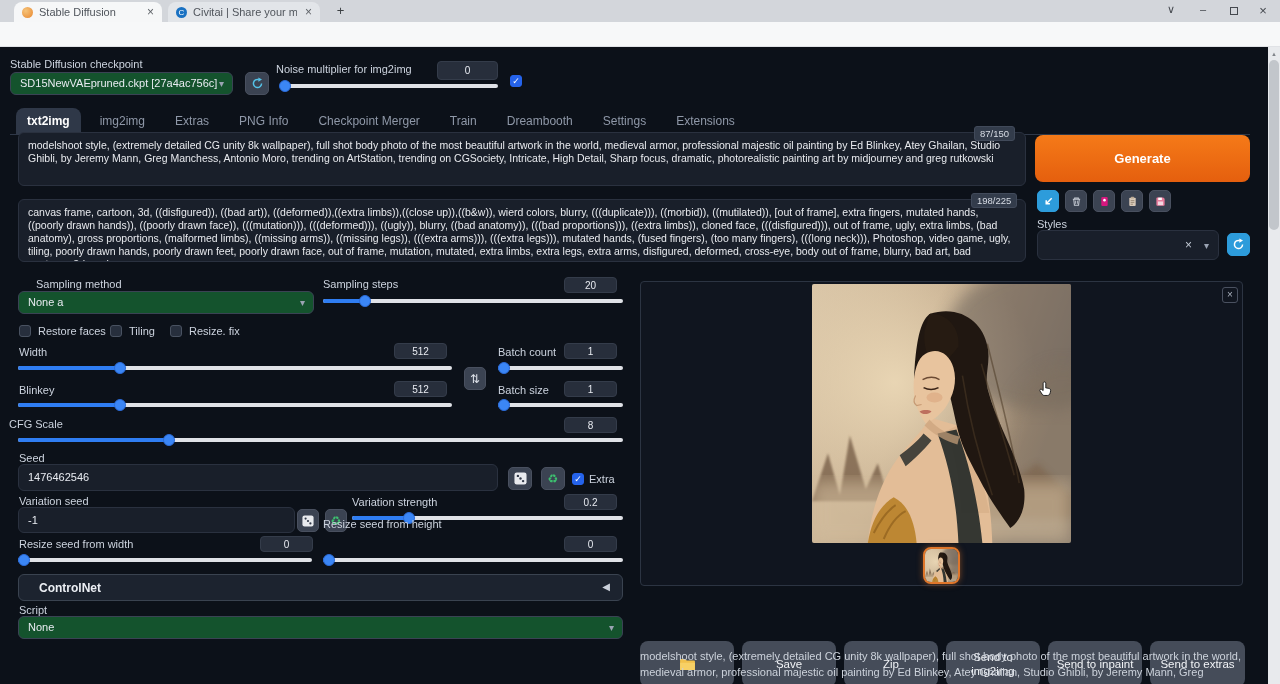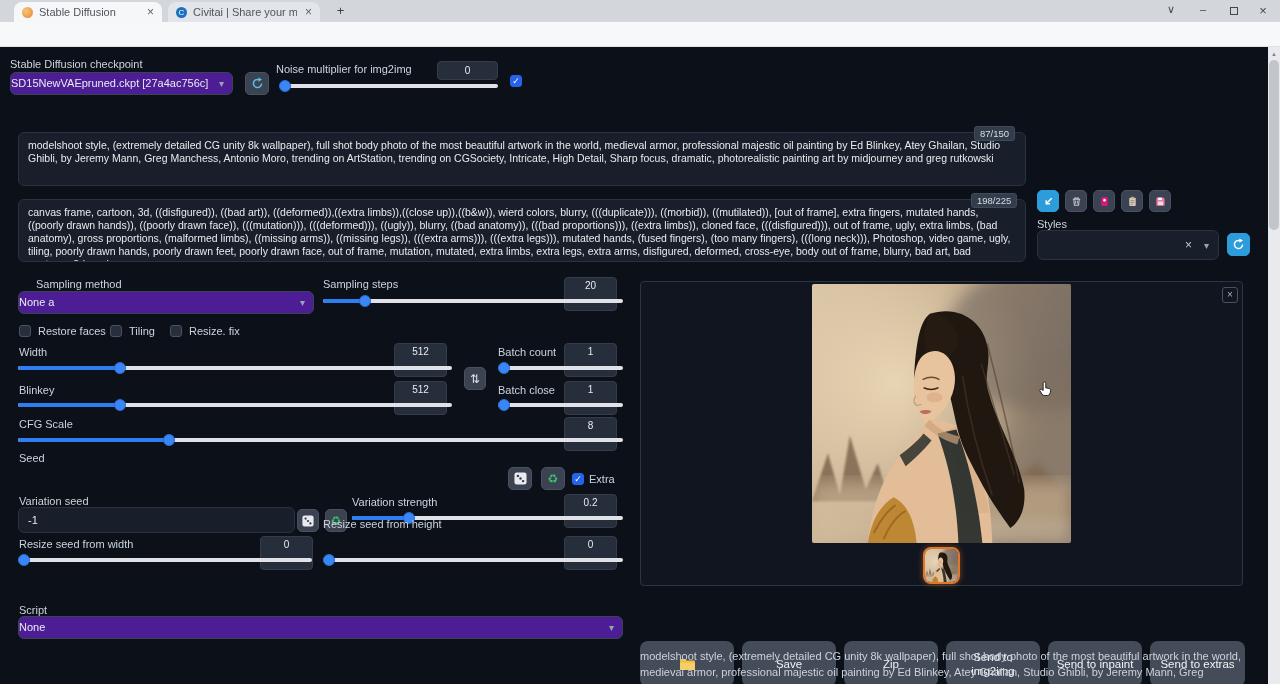--- a/index.html
+++ b/index.html
@@ -14,22 +14,22 @@
   #toolbar { position:absolute; left:0; top:22px; width:1280px; height:25px; background:#f7f8f9; border-bottom:1px solid #e0e2e6; }
   .navico { position:absolute; top:26px; font-size:13px; color:#5f6368; }
   #urlbar { position:absolute; left:73px; top:26px; width:1003px; height:18px; border-radius:9px; background:#ebedf0; display:flex; align-items:center; font-size:11px; color:#3c4043; }
   #info-badge { width:11px; height:11px; border:1px solid #5f6368; border-radius:50%; font-size:8px; line-height:10px; text-align:center; color:#5f6368; margin:0 7px 0 10px; font-style:italic; }
   .winctl { position:absolute; top:3px; width:22px; text-align:center; font-size:11px; color:#44484e; }
   
   #page { position:absolute; left:0; top:47px; width:1268px; height:637px; background:#0c1119; }
   #scrollbar { position:absolute; left:1268px; top:47px; width:12px; height:637px; background:#e8eaed; }
   #scroll-thumb { position:absolute; left:1269px; top:60px; width:10px; height:170px; background:#c2c6cb; border-radius:5px; }
   .lbl { position:absolute; font-size:11px; color:#ccd3de; }
-  .numbox { position:absolute; width:53px; height:34px; background:#272e3b; border:1px solid #343c4a; border-radius:4px; color:#e8ebf1; font-size:10px; text-align:center; line-height:15px; }
-  .dd { position:absolute; height:23px; background:#4c1d95; border:1px solid #3a4354; border-radius:6px; color:#e8ebf1; font-size:11px; line-height:21px; }
+  .numbox { position:absolute; width:53px; height:16px; background:#272e3b; border:1px solid #343c4a; border-radius:4px; color:#e8ebf1; font-size:10px; text-align:center; line-height:15px; }
+  .dd { position:absolute; height:23px; background:#14532d; border:1px solid #3a4354; border-radius:6px; color:#e8ebf1; font-size:11px; line-height:21px; padding-left:9px; }
   .dd .caret { position:absolute; right:8px; top:0; color:#9aa3b2; font-size:10px; }
   .slider { position:absolute; height:12px; cursor:pointer; }
   .sl-track { position:absolute; left:0; top:4px; width:100%; height:4px; background:#e0e2e7; border-radius:2px; }
   .sl-fill { position:absolute; left:0; top:4px; height:4px; background:#2f7df2; border-radius:2px; }
   .sl-knob { position:absolute; top:6px; width:12px; height:12px; background:#3b86f5; border:1px solid #2b6bd8; border-radius:50%; transform:translate(-50%,-50%); }
   .cb { position:absolute; width:12px; height:12px; background:#272f3d; border:1px solid #495261; border-radius:3px; }
   .cb.checked { background:#2563eb; border-color:#2563eb; color:#fff; font-size:9px; line-height:11px; text-align:center; }
   .sqbtn { position:absolute; width:24px; height:23px; background:#3b4352; border:1px solid #49505f; border-radius:5px; display:flex; align-items:center; justify-content:center; font-size:12px; }
   .prompt-box { position:absolute; background:#191f2a; border:1px solid #2a313f; border-radius:6px; color:#e8eaee; font-size:10.5px; line-height:13px; padding:6px 9px; overflow:hidden; }
   .counter { position:absolute; background:#333c4b; border:1px solid #414a5a; border-radius:3px; color:#d6dbe4; font-size:9.5px; line-height:13px; padding:0 5px; }
@@ -165,20 +165,31 @@
   </div>
   <div class="lbl" style="left:276px;top:16px">Noise multiplier for img2img</div>
   <div class="numbox" style="left:437px;top:14px;width:61px;height:19px;line-height:17px">0</div>
   <div class="slider" style="left:281px;top:33px;width:217px">
     <div class="sl-track"></div>
       <div class="sl-fill" style="width:2%"></div>
       <div class="sl-knob" style="left:2%"></div>
   </div>
   <div class="cb checked" style="left:510px;top:28px">✓</div>
 
+  <div class="abs" style="left:10px;top:61px;width:1240px;border-bottom:1px solid #2f3848;display:flex;align-items:flex-end;gap:8px;padding-left:6px">
+    <div class="tabitem active">txt2img</div>
+    <div class="tabitem">img2img</div>
+    <div class="tabitem">Extras</div>
+    <div class="tabitem">PNG Info</div>
+    <div class="tabitem">Checkpoint Merger</div>
+    <div class="tabitem">Train</div>
+    <div class="tabitem">Dreambooth</div>
+    <div class="tabitem">Settings</div>
+    <div class="tabitem">Extensions</div>
+  </div>
 
   <div class="prompt-box" style="left:18px;top:85px;width:1008px;height:54px">modelshoot style, (extremely detailed CG unity 8k wallpaper), full shot body photo of the most beautiful artwork in the world, medieval armor, professional majestic oil painting by Ed Blinkey, Atey Ghailan, Studio Ghibli, by Jeremy Mann, Greg Manchess, Antonio Moro, trending on ArtStation, trending on CGSociety, Intricate, High Detail, Sharp focus, dramatic, photorealistic painting art by midjourney and greg rutkowski</div>
   <div class="counter" style="left:974px;top:79px">87/150</div>
 
   <div class="prompt-box" style="left:18px;top:152px;width:1008px;height:63px">canvas frame, cartoon, 3d, ((disfigured)), ((bad art)), ((deformed)),((extra limbs)),((close up)),((b&amp;w)), wierd colors, blurry, (((duplicate))), ((morbid)), ((mutilated)), [out of frame], extra fingers, mutated hands, ((poorly drawn hands)), ((poorly drawn face)), (((mutation))), (((deformed))), ((ugly)), blurry, ((bad anatomy)), (((bad proportions))), ((extra limbs)), cloned face, (((disfigured))), out of frame, ugly, extra limbs, (bad anatomy), gross proportions, (malformed limbs), ((missing arms)), ((missing legs)), (((extra arms))), (((extra legs))), mutated hands, (fused fingers), (too many fingers), (((long neck))), Photoshop, video game, ugly, tiling, poorly drawn hands, poorly drawn feet, poorly drawn face, out of frame, mutation, mutated, extra limbs, extra legs, extra arms, disfigured, deformed, cross-eye, body out of frame, blurry, bad art, bad anatomy, 3d render</div>
   <div class="counter" style="left:971px;top:146px">198/225</div>
 
   <div class="lbl" style="left:36px;top:231px">Sampling method</div>
   <div class="dd" style="left:18px;top:244px;width:296px">
     <span>None a</span>
@@ -218,37 +229,38 @@
       <span>⇅</span>
     </div>
 
   <div class="lbl" style="left:19px;top:337px">Blinkey</div>
   <div class="numbox" style="left:394px;top:334px">512</div>
   <div class="slider" style="left:18px;top:352px;width:434px">
     <div class="sl-track"></div>
       <div class="sl-fill" style="width:23.5%"></div>
       <div class="sl-knob" style="left:23.5%"></div>
   </div>
-  <div class="lbl" style="left:498px;top:337px">Batch close</div>
+  <div class="lbl" style="left:498px;top:337px">Batch size</div>
   <div class="numbox" style="left:564px;top:334px">1</div>
   <div class="slider" style="left:498px;top:352px;width:125px">
     <div class="sl-track"></div>
       <div class="sl-fill" style="width:5%"></div>
       <div class="sl-knob" style="left:5%"></div>
   </div>
 
-  <div class="lbl" style="left:19px;top:371px">CFG Scale</div>
+  <div class="lbl" style="left:9px;top:371px">CFG Scale</div>
   <div class="numbox" style="left:564px;top:370px">8</div>
   <div class="slider" style="left:18px;top:387px;width:605px">
     <div class="sl-track"></div>
       <div class="sl-fill" style="width:25%"></div>
       <div class="sl-knob" style="left:25%"></div>
   </div>
 
   <div class="lbl" style="left:19px;top:405px">Seed</div>
+  <div class="abs" style="left:18px;top:417px;width:480px;height:27px;background:#191f2a;border:1px solid #2a313f;border-radius:6px;color:#e8ebf1;font-size:11px;line-height:25px;padding-left:9px">1476462546</div>
   <div class="sqbtn" style="left:508px;top:420px">
     <svg viewBox="0 0 14 14" width="13" height="13">
       <rect x="0.5" y="0.5" width="13" height="13" rx="2.5" fill="#e8eaee"></rect>
       <circle cx="4.2" cy="4.2" r="1.3" fill="#323a49"></circle>
         <circle cx="7" cy="7" r="1.3" fill="#323a49"></circle>
         <circle cx="9.8" cy="9.8" r="1.3" fill="#323a49"></circle>
     </svg>
   </div>
   <div class="sqbtn" style="left:541px;top:420px;color:#3dbf6f">
       <span>♻</span>
@@ -285,27 +297,32 @@
       <div class="sl-knob" style="left:2%"></div>
   </div>
   <div class="lbl" style="left:323px;top:471px">Resize seed from height</div>
   <div class="numbox" style="left:564px;top:489px">0</div>
   <div class="slider" style="left:323px;top:507px;width:300px">
     <div class="sl-track"></div>
       <div class="sl-fill" style="width:2%"></div>
       <div class="sl-knob" style="left:2%"></div>
   </div>
 
+  <div class="abs" style="left:18px;top:527px;width:605px;height:27px;background:#1c232f;border:1px solid #3a4350;border-radius:6px">
+    <span style="position:absolute;left:20px;top:6px;font-size:12px;font-weight:bold;color:#eceff4">ControlNet</span>
+    <span style="position:absolute;right:12px;top:6px;font-size:10px;color:#cad0da">◀</span>
+  </div>
 
   <div class="lbl" style="left:19px;top:557px">Script</div>
   <div class="dd" style="left:18px;top:569px;width:605px">
     <span>None</span>
     <span class="caret">▾</span>
   </div>
 
+  <div class="abs" style="left:1035px;top:88px;width:215px;height:47px;border-radius:8px;background:linear-gradient(#f57a18,#e55f0e);color:#fff;font-size:13px;font-weight:bold;display:flex;align-items:center;justify-content:center">Generate</div>
 
   <div class="sqbtn" style="left:1037px;top:143px;width:22px;height:22px;background:#2d9cdb;border-color:#2d9cdb">
     <svg viewBox="0 0 12 12" width="11" height="11">
         <path d="M9.5 2.5 L3.5 8.5 M3.5 4.5 L3.5 8.5 L7.5 8.5" stroke="#fff" stroke-width="1.6" fill="none"></path>
       </svg>
   </div>
   <div class="sqbtn" style="left:1065px;top:143px;width:22px;height:22px">
     <svg viewBox="0 0 12 12" width="11" height="11">
       <path d="M2 3.5 h8 M4 3.5 V2.2 h4 v1.3 M3 3.5 l0.7 6.5 h4.6 l0.7-6.5" stroke="#c8cdd6" stroke-width="1.1" fill="none"></path>
       <path d="M5 5 v3.5 M7 5 v3.5" stroke="#c8cdd6" stroke-width="0.9"></path>

